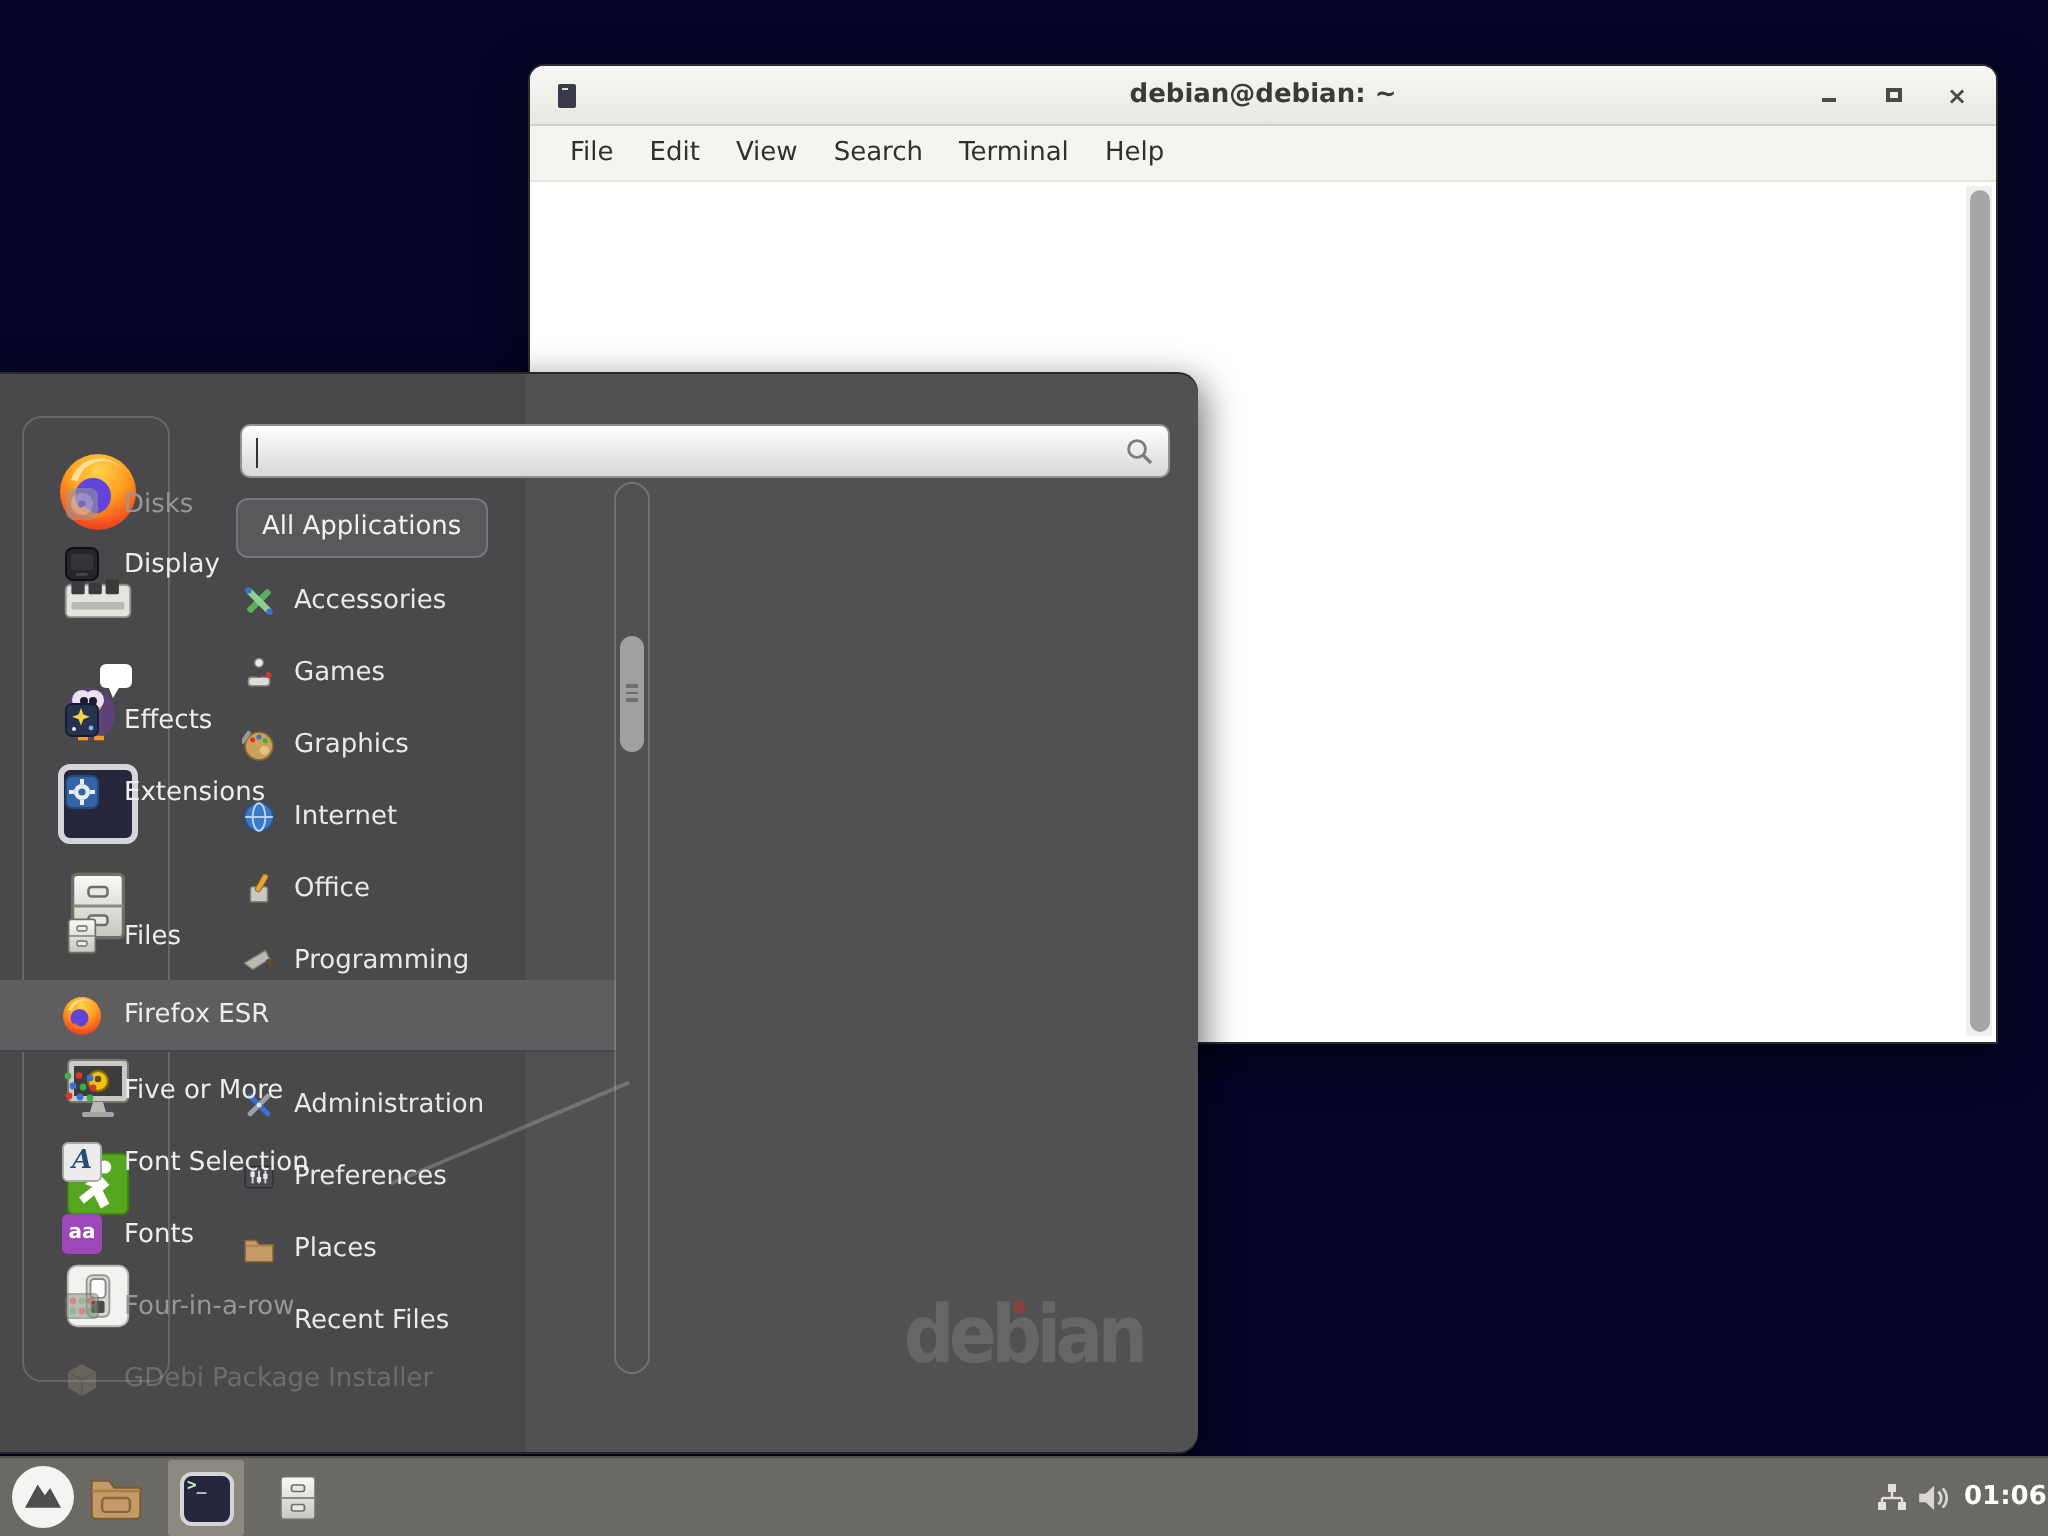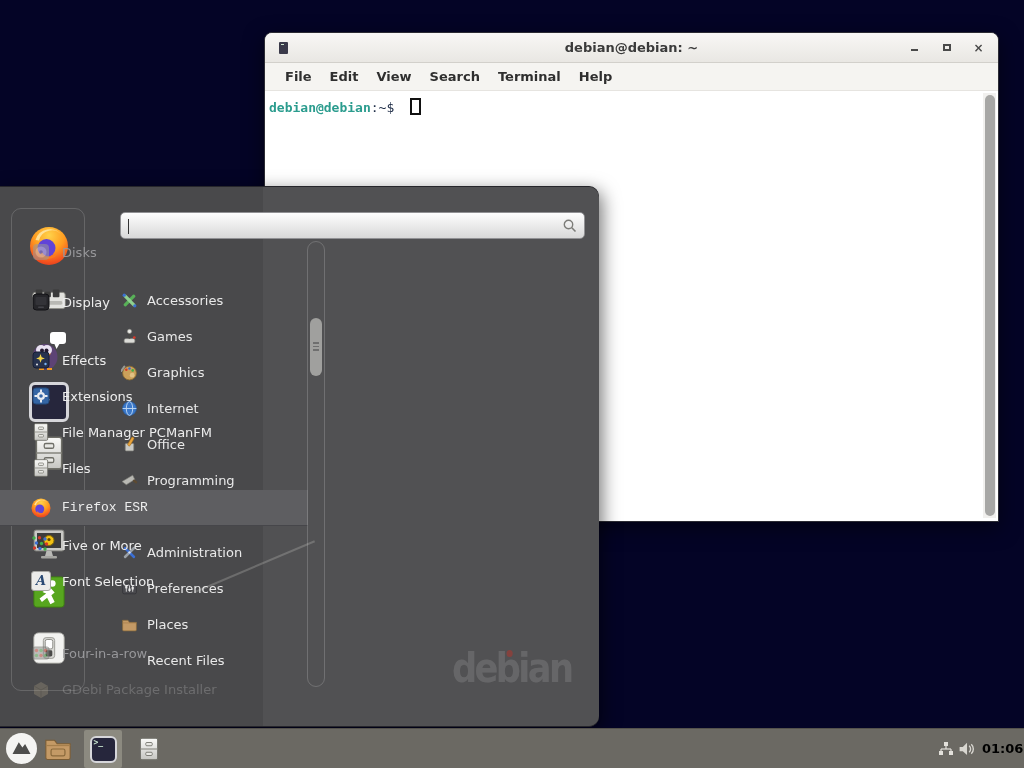--- a/index.html
+++ b/index.html
@@ -18,21 +18,21 @@
   .win-mini-icon { position:absolute; left:14px; top:9px; width:9px; height:12px;
                    background:#3a3a4a; border-radius:1px; }
   .win-mini-icon:after { content:""; position:absolute; left:2px; top:2px; width:3px; height:1px; background:#cfe8cf; }
   .winbtns { position:absolute; right:0; top:0; height:30px; }
   .wbtn { position:absolute; top:8px; width:15px; height:15px; text-align:center; cursor:default; }
   .wbtn.min { right:76px; } .wbtn.max { right:44px; } .wbtn.close { right:12px; }
   .wbtn.min i { display:block; margin:8px auto 0; width:7px; height:2px; background:#4a4a4a; }
   .wbtn.max i { display:block; margin:3px auto 0; width:8px; height:7px; border:2px solid #4a4a4a; }
   .wbtn.close { font-size:12px; font-weight:bold; color:#4a4a4a; line-height:15px; }
   .menubar { height:28px; background:#f5f4f1; display:flex; align-items:center;
-             padding-left:11px; border-bottom:1px solid #e6e4e0;font-weight:bold; }
+             padding-left:11px; border-bottom:1px solid #e6e4e0; }
   .menubar span { padding:0 9px; color:#2f2f2f; font-size:13px; }
   .tcontent { position:absolute; left:0; top:58px; right:0; bottom:0; background:#fff; }
   .promptline { padding:7px 0 0 4px; font-family:"DejaVu Sans Mono","Liberation Mono",monospace;
                 font-size:13px; white-space:pre; }
   .puser { color:#2b9c8e; font-weight:bold; }
   .prest { color:#22304a; }
   .tcursor { display:inline-block; width:11px; height:17px; border:2px solid #111;
              margin-left:8px; vertical-align:-3px; }
   .tscrollbar { position:absolute; right:2px; top:2px; bottom:3px; width:13px; background:#f1f0ee; }
   .tthumb { position:absolute; left:1.5px; right:1.5px; top:2px; bottom:2px;
@@ -58,21 +58,21 @@
   .caret { position:absolute; left:7px; top:6px; width:1px; height:15px; background:#333; }
   .mag { position:absolute; right:6px; top:5px; }
   .allapps { position:absolute; left:118px; top:62px; width:126px; height:30px;
              background:#59595c; border:1px solid #76767a; border-radius:6px;
              color:#f2f2f2; font-size:13px; line-height:28px; padding-left:12px; }
   .catrow { position:absolute; left:115px; width:145px; height:32px; display:flex;
             align-items:center; gap:9px; padding-left:6px; color:#e9e9e9; font-size:13px; }
   .catrow .cicon { width:17px; height:17px; flex:none; }
   .approw { position:absolute; left:0; width:308px; height:36px; display:flex;
             align-items:center; gap:11px; padding-left:31px; color:#ededed; font-size:13px; }
-  .approw.hover { background:#5e5e61; border-bottom:1px solid #46464a;font-family:Liberation Mono, monospace; }
+  .approw.hover { background:#5e5e61; border-bottom:1px solid #46464a; }
   .approw .aicon { width:20px; height:20px; flex:none; position:relative; }
   .approw.dim { color:#97979a; } .approw.dim .aicon { opacity:.55; }
   .approw.xdim { color:rgba(200,200,200,.28); } .approw.xdim .aicon { opacity:.3; }
   .appsb { position:absolute; left:307px; top:54px; width:18px; height:446px;
            border:1px solid rgba(255,255,255,.18); border-radius:9px; }
   .appsbthumb { position:absolute; left:2px; top:76px; width:12px; height:58px;
                 background:#a0a09e; border-radius:6px; }
   .appsbthumb i { display:block; width:6px; height:1.5px; background:#6f6f6f; margin:2px auto 0; }
   .appsbthumb i:first-child { margin-top:24px; }
   .watermark { position:absolute; left:452px; top:458px; font-size:40px; font-weight:bold;
@@ -99,21 +99,21 @@
              background:#6b6963; border-top:1px solid #54524c; z-index:3; }
   .tb-menu { position:absolute; left:6px; top:4px; width:31px; height:31px; background:#f4f4f2;
              border-radius:50%; display:flex; align-items:center; justify-content:center; }
   .tb-folder { position:absolute; left:44px; top:7px; }
   .tb-termbtn { position:absolute; left:84px; top:1px; width:38px; height:38px; background:#8c8a80;
                 border-radius:2px; display:flex; align-items:center; justify-content:center; }
   .tb-cab { position:absolute; left:136px; top:7px; }
   .tray-net { position:absolute; left:938px; top:12px; }
   .tray-vol { position:absolute; left:958px; top:12px; }
   .tb-clock { position:absolute; left:982px; top:0; height:28px; line-height:40px;
-              color:#000000; font-weight:bold; font-size:13px; }
+              color:#ffffff; font-weight:bold; font-size:13px; }
   svg { display:block; }
 </style>
 </head>
 <body>
 
 <svg width="0" height="0" style="position:absolute">
   <defs>
     <radialGradient id="fxg" cx="50%" cy="22%" r="90%">
       <stop offset="0" stop-color="#ffd24a"></stop>
         <stop offset=".45" stop-color="#ff9c20"></stop>
@@ -143,21 +143,20 @@
   </div>
   <div class="menubar">
     <span>File</span>
     <span>Edit</span>
     <span>View</span>
     <span>Search</span>
     <span>Terminal</span>
     <span>Help</span>
   </div>
   <div class="tcontent">
-    <div class="promptline"><span class="puser">debian@debian</span><span class="prest">:~$ </span><span class="tcursor"></span></div>
     <div class="tscrollbar">
       <div class="tthumb"></div>
     </div>
   </div>
 </div>
 
 <div class="menu">
   <div class="appcol"></div>
 
   <div class="watermark">debian</div>
@@ -241,20 +240,21 @@
 
   <div class="searchbox">
     <span class="caret"></span>
     <input class="sinput" placeholder="" style="">
     <svg class="mag" width="16" height="16" viewBox="0 0 16 16">
       <circle cx="6.5" cy="6.5" r="4.2" fill="none" stroke="#7c7c78" stroke-width="1.4"></circle>
       <line x1="9.8" y1="9.8" x2="13.5" y2="13.5" stroke="#7c7c78" stroke-width="1.6"></line>
     </svg>
   </div>
 
+  <div class="allapps">All Applications</div>
 
   <div class="catrow" style="top:97px">
     <svg class="cicon" viewBox="0 0 16 16">
       <g transform="rotate(45 8 8)">
           <rect x="6.5" y="1" width="3" height="14" rx="1" fill="#58b058"></rect>
         </g>
       <g transform="rotate(-45 8 8)">
           <rect x="6.5" y="1" width="3" height="14" rx="1" fill="#8fd08f"></rect>
         </g>
       <circle cx="3" cy="3" r="1.5" fill="#3b6fd4"></circle>
@@ -352,21 +352,21 @@
   </div>
 
   <div class="approw dim" style="top:47px">
     <svg class="aicon" viewBox="0 0 20 20">
       <rect x="2" y="2" rx="4" width="16" height="16" fill="#9a9a98"></rect>
       <circle cx="10" cy="10" r="5.5" fill="#c9c9c7"></circle>
         <circle cx="10" cy="10" r="1.8" fill="#8a8a88"></circle>
     </svg>
     <span>Disks</span>
   </div>
-  <div class="approw" style="top:97px">
+  <div class="approw" style="top:77px">
     <svg class="aicon" viewBox="0 0 20 20">
       <rect x="2" y="2" rx="3.5" width="16" height="16" fill="#26262a" stroke="#101014"></rect>
       <rect x="4.5" y="5" width="11" height="8" rx="1" fill="#333338"></rect>
       <rect x="7" y="14.5" width="6" height="1.5" rx=".7" fill="#44444a"></rect>
     </svg>
     <span>Display</span>
   </div>
   <div class="approw" style="top:155px">
     <svg class="aicon" viewBox="0 0 20 20">
       <rect x="2" y="2" rx="3" width="16" height="16" fill="#27324e" stroke="#161e33"></rect>
@@ -380,29 +380,20 @@
     <svg class="aicon" viewBox="0 0 20 20">
       <rect x="2" y="2" rx="3" width="16" height="16" fill="#3465a4" stroke="#234a7c"></rect>
       <rect x="9" y="3.5" width="2" height="2.5" fill="#e8ecf2"></rect>
         <rect x="9" y="14" width="2" height="2.5" fill="#e8ecf2"></rect>
       <rect x="3.5" y="9" width="2.5" height="2" fill="#e8ecf2"></rect>
         <rect x="14" y="9" width="2.5" height="2" fill="#e8ecf2"></rect>
       <circle cx="10" cy="10" r="4" fill="#e8ecf2"></circle>
         <circle cx="10" cy="10" r="1.8" fill="#3465a4"></circle>
     </svg>
     <span>Extensions</span>
-  </div>
-  <div class="approw" style="top:227px">
-    <svg class="aicon" viewBox="0 0 24 24">
-      <rect x="4" y="2" width="16" height="20" rx="1.5" fill="url(#cabg)" stroke="#6f6f68"></rect>
-      <line x1="4" y1="12" x2="20" y2="12" stroke="#8a8a82"></line>
-      <rect x="9" y="6" width="6" height="3" rx="1" fill="#e8e8e4" stroke="#6f6f68" stroke-width=".8"></rect>
-      <rect x="9" y="15" width="6" height="3" rx="1" fill="#e8e8e4" stroke="#6f6f68" stroke-width=".8"></rect>
-    </svg>
-    <span>File Manager PCManFM</span>
   </div>
   <div class="approw" style="top:263px">
     <svg class="aicon" viewBox="0 0 24 24">
       <rect x="4" y="2" width="16" height="20" rx="1.5" fill="url(#cabg)" stroke="#6f6f68"></rect>
       <line x1="4" y1="12" x2="20" y2="12" stroke="#8a8a82"></line>
       <rect x="9" y="6" width="6" height="3" rx="1" fill="#e8e8e4" stroke="#6f6f68" stroke-width=".8"></rect>
       <rect x="9" y="15" width="6" height="3" rx="1" fill="#e8e8e4" stroke="#6f6f68" stroke-width=".8"></rect>
     </svg>
     <span>Files</span>
   </div>
@@ -426,20 +417,24 @@
       <circle cx="3.5" cy="13" r="1.7" fill="#d43a2a"></circle>
         <circle cx="9" cy="13.5" r="1.7" fill="#3b6fd4"></circle>
         <circle cx="14" cy="14" r="1.7" fill="#3fae49"></circle>
     </svg>
     <span>Five or More</span>
   </div>
   <div class="approw" style="top:376px">
     <span class="aicon icon-fontsel"><span>A</span></span>
     <span>Font Selection</span>
   </div>
+  <div class="approw" style="top:412px">
+    <span class="aicon icon-fonts"><span>aa</span></span>
+    <span>Fonts</span>
+  </div>
   <div class="approw dim" style="top:448px">
     <svg class="aicon" viewBox="0 0 20 20">
       <rect x="2" y="4" rx="2" width="16" height="12" fill="#8f8f8b" stroke="#6a6a66"></rect>
       <circle cx="5.5" cy="7.5" r="1.7" fill="#b03a2e"></circle>
         <circle cx="10" cy="7.5" r="1.7" fill="#3f8f3f"></circle>
         <circle cx="14.5" cy="7.5" r="1.7" fill="#b03a2e"></circle>
       <circle cx="5.5" cy="12.5" r="1.7" fill="#3f8f3f"></circle>
         <circle cx="10" cy="12.5" r="1.7" fill="#b03a2e"></circle>
         <circle cx="14.5" cy="12.5" r="1.7" fill="#3f8f3f"></circle>
     </svg>

